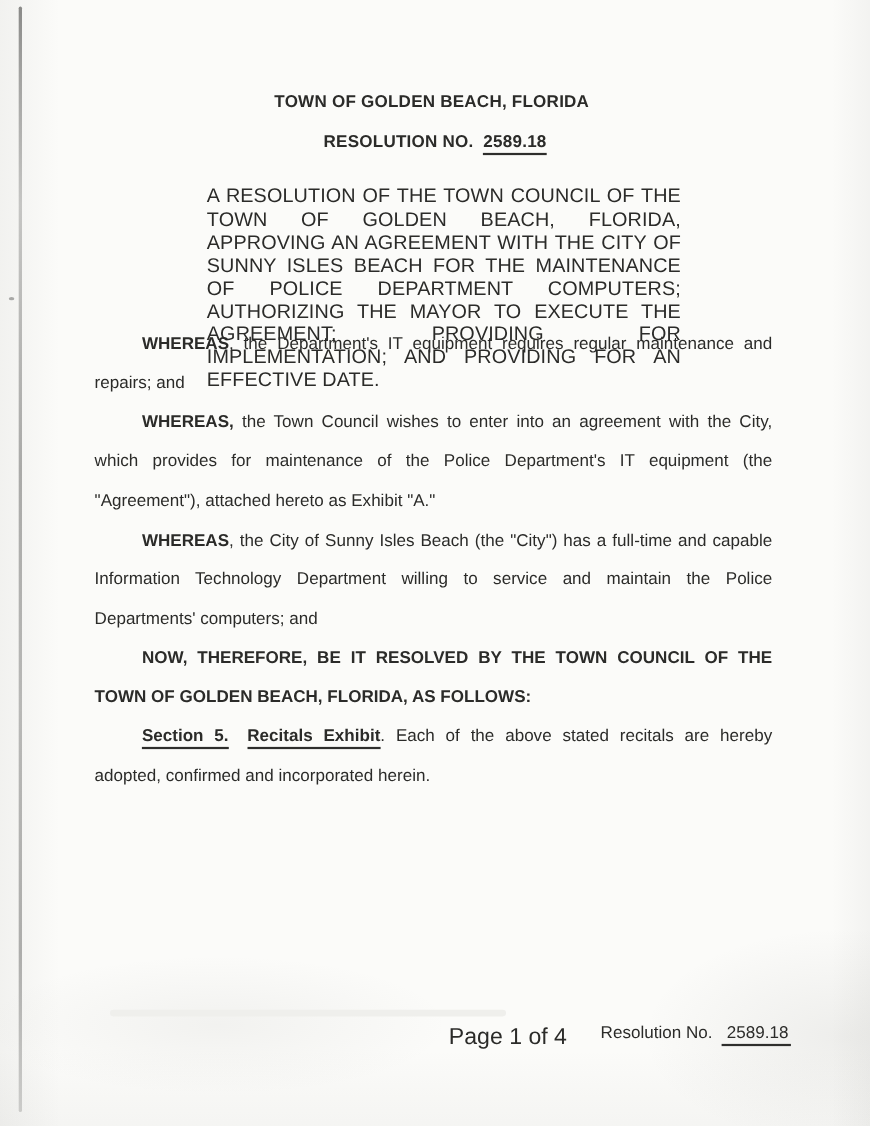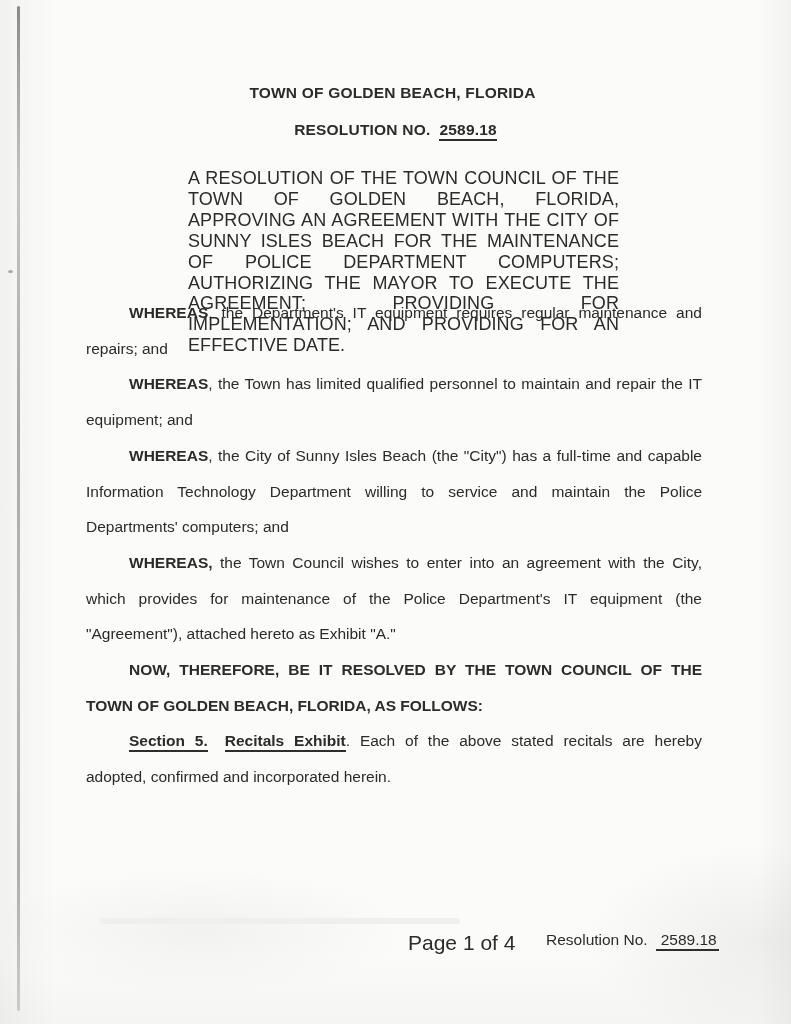--- a/index.html
+++ b/index.html
@@ -122,25 +122,24 @@
     <span>RESOLUTION NO.</span><span class="num ul">2589.18</span>
   </div>
 
   <div class="summary">A RESOLUTION OF THE TOWN COUNCIL OF THE TOWN OF GOLDEN BEACH, FLORIDA, APPROVING AN AGREEMENT WITH THE CITY OF SUNNY ISLES BEACH FOR THE MAINTENANCE OF POLICE DEPARTMENT COMPUTERS; AUTHORIZING THE MAYOR TO EXECUTE THE AGREEMENT; PROVIDING FOR IMPLEMENTATION; AND PROVIDING FOR AN EFFECTIVE DATE.</div>
 
   <div class="body-text">
 
 
     <p><strong>WHEREAS</strong><span>, the Department's IT equipment requires regular maintenance and repairs; and</span></p>
 
-    <p><strong>WHEREAS</strong><span>, the Town has limited qualified personnel to maintain and repair the IT equipment; and</span></p>
+
+    <p><strong>WHEREAS,</strong><span> the Town Council wishes to enter into an agreement with the City, which provides for maintenance of the Police Department's IT equipment (the "Agreement"), attached hereto as Exhibit "A."</span></p>
 
     <p><strong>WHEREAS</strong><span>, the City of Sunny Isles Beach (the "City") has a full-time and capable Information Technology Department willing to service and maintain the Police Departments' computers; and</span></p>
-
-    <p><strong>WHEREAS,</strong><span> the Town Council wishes to enter into an agreement with the City, which provides for maintenance of the Police Department's IT equipment (the "Agreement"), attached hereto as Exhibit "A."</span></p>
 
     <p><strong>NOW, THEREFORE, BE IT RESOLVED BY THE TOWN COUNCIL OF THE TOWN OF GOLDEN BEACH, FLORIDA, AS FOLLOWS:</strong><span></span></p>
 
     <p><strong class="ul sec-head">Section 5.</strong><strong class="ul">Recitals Exhibit</strong><span>. Each of the above stated recitals are hereby adopted, confirmed and incorporated herein.</span></p>
 
   </div>
 
   <div class="footer-page">Page 1 of 4</div>
 
   <div class="footer-res">

